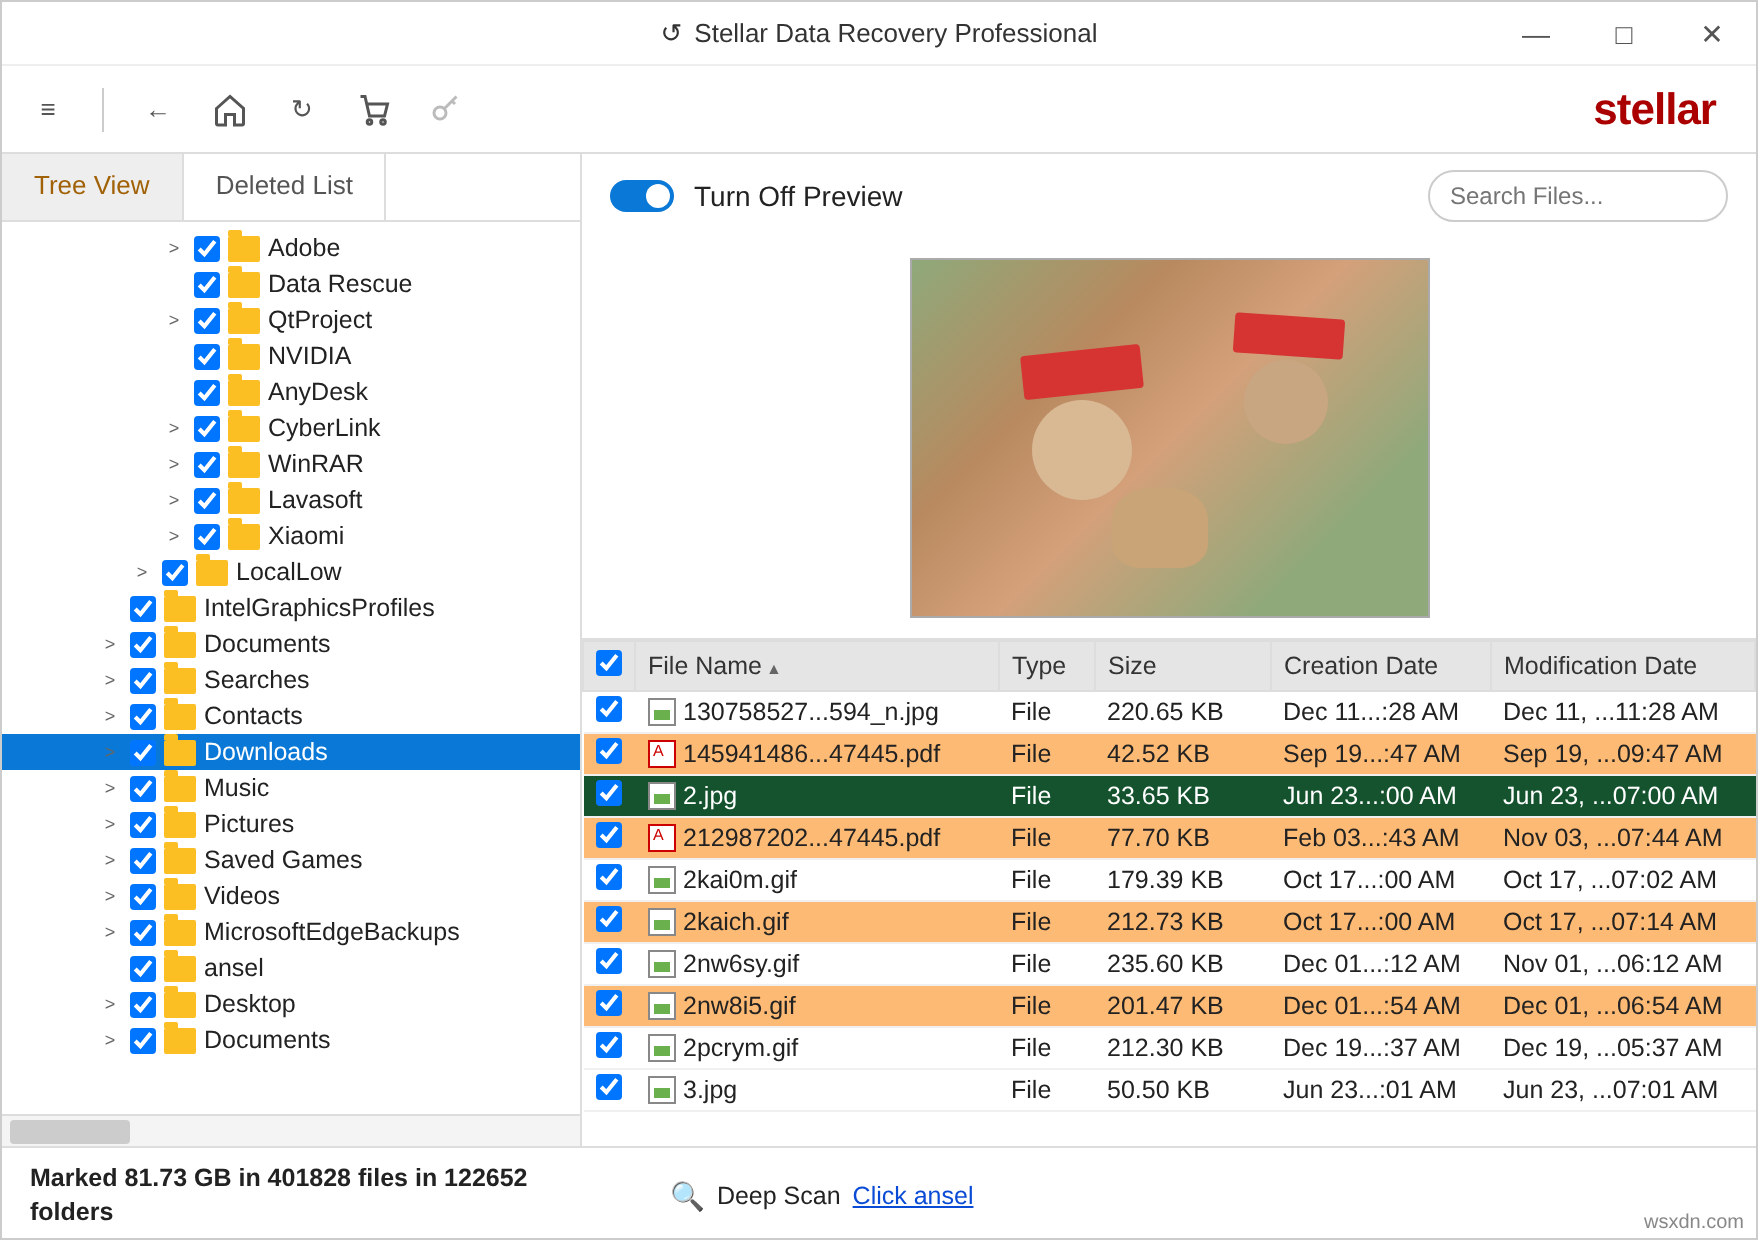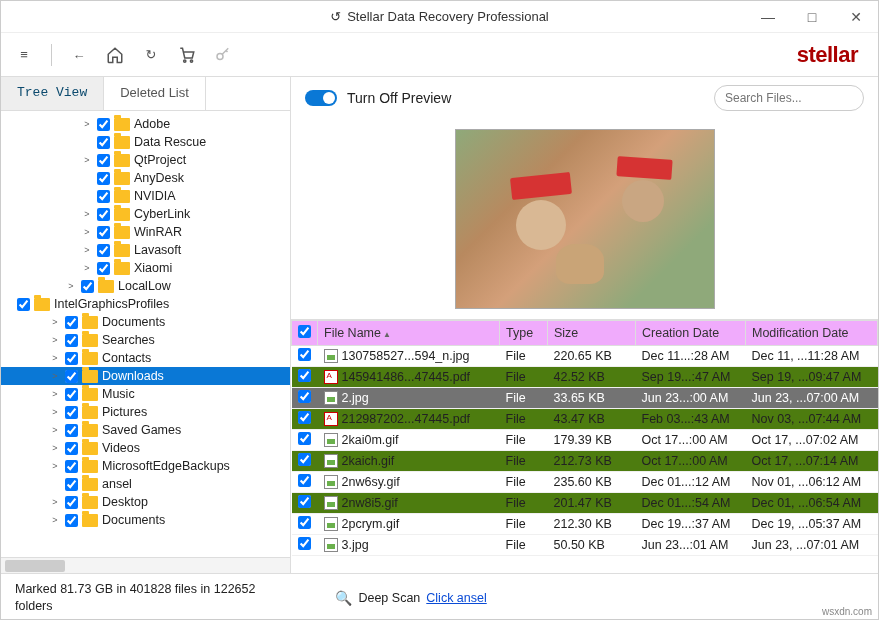--- a/index.html
+++ b/index.html
@@ -15,21 +15,21 @@
 .toolbar { height: 44px; border-bottom: 1px solid #ddd; display: flex; align-items: center; padding: 0 10px; gap: 10px; }
 .toolbar .tb-btn { width: 26px; height: 26px; display: flex; align-items: center; justify-content: center; color:#555; }
 .toolbar .sep { width:1px; height:22px; background:#ccc; margin:0 4px; }
 .brand { margin-left:auto; font-size: 22px; font-weight: 600; color:#a00; letter-spacing: -0.5px; padding-right:10px;}
 
 
 .main { display:flex; height: calc(620px - 32px - 44px - 48px); }
 .left { width: 290px; border-right:1px solid #ddd; display:flex; flex-direction:column; }
 .tabs { height:34px; display:flex; border-bottom:1px solid #ddd; }
 .tabs .tab { flex:0 0 auto; padding: 8px 16px; font-size:13px; color:#555; border-right:1px solid #ddd; }
-.tabs .tab.active { background:#eee; color:#0c4a6e;font-family:Liberation Mono, monospace; }
+.tabs .tab.active { background:#eee; color:#a16207; }
 
 .tree { flex:1; overflow-y:auto; overflow-x:auto; padding: 4px 0; position:relative; }
 .tree-row { display:flex; align-items:center; height:18px; white-space:nowrap; font-size:12.5px; color:#222; }
 .tree-row .expand { width:12px; text-align:center; color:#666; font-size:9px; }
 .tree-row input[type=checkbox] { margin: 0 4px; width:13px; height:13px; }
 .tree-row .folder-icon { width:16px; height:13px; background:#fbbf24; border-radius:1px; margin-right:4px; position:relative; }
 .tree-row .folder-icon.open::before { content:''; position:absolute; top:-3px; left:0; width:7px; height:3px; background:#fbbf24; border-radius:1px 1px 0 0; }
 .tree-row.selected { background:#0a78d6; color:#fff; }
 .tree-scroll-h { height:16px; border-top:1px solid #ddd; background:#f4f4f4; display:flex; align-items:center; }
 .tree-scroll-h .thumb { width:60px; height:12px; background:#ccc; margin-left:4px; border-radius:2px;}
@@ -45,34 +45,34 @@
 .preview-img { height:200px; display:flex; align-items:center; justify-content:center; }
 .preview-img .img-ph { width:260px; height:180px; border:1px solid #aaa; background: linear-gradient(135deg, #8fa97a 0%, #b8895f 30%, #d4a07a 50%, #8fa97a 80%); position:relative; overflow:hidden; }
 .preview-img .img-ph::before { content:''; position:absolute; left:60px; top:70px; width:50px; height:50px; background:#d9b894; border-radius:50%; }
 .preview-img .img-ph::after { content:''; position:absolute; right:50px; top:50px; width:42px; height:42px; background:#c9a682; border-radius:50%; }
 .preview-img .ribbon1 { position:absolute; left:55px; top:45px; width:60px; height:22px; background:#d63333; border-radius:2px; transform:rotate(-6deg);}
 .preview-img .ribbon2 { position:absolute; right:42px; top:28px; width:55px; height:20px; background:#d63333; border-radius:2px; transform:rotate(4deg);}
 .preview-img .dog { position:absolute; left:100px; bottom:24px; width:48px; height:40px; background:#c9a477; border-radius:40% 40% 30% 30%;}
 
 .filegrid { flex:1; border-top:1px solid #ddd; overflow:auto; }
 .filegrid table { width:100%; border-collapse:collapse; font-size:12.5px; }
-.filegrid th { text-align:left; padding:4px 6px; background:#f0abfc; border:1px solid #ddd; font-weight:400; color:#333; position:sticky; top:0;}
+.filegrid th { text-align:left; padding:4px 6px; background:#e5e5e5; border:1px solid #ddd; font-weight:400; color:#333; position:sticky; top:0;}
 .filegrid th .sort { font-size:8px; color:#666; margin-left:2px;}
 .filegrid td { padding:2px 6px; border-bottom:1px solid #f0f0f0; white-space:nowrap; }
-.filegrid tr.alt td { background:#4d7c0f; }
-.filegrid tr.selected td { background:#737373; color:#fff; }
+.filegrid tr.alt td { background:#fdba74; }
+.filegrid tr.selected td { background:#14532d; color:#fff; }
 .filegrid input[type=checkbox]{ width:13px; height:13px; }
 .file-icon { display:inline-block; width:14px; height:14px; vertical-align:middle; margin-right:4px; border:1px solid #888; background:#fff; position:relative;}
 .file-icon.pdf { border-color:#c00;}
 .file-icon.pdf::after{ content:'A'; font-size:8px; color:#c00; position:absolute; left:2px; top:0;}
 .file-icon.img::after{ content:''; position:absolute; left:2px; top:5px; width:8px; height:5px; background:#6ab04c;}
 
 
 .footer { height:48px; border-top:1px solid #ddd; display:flex; align-items:center; padding:0 14px; gap:20px; font-size:12.5px; }
-.footer .status { max-width:260px; line-height:1.3; }
+.footer .status { max-width:260px; line-height:1.3;font-weight:bold; }
 .footer .deepscan { display:flex; align-items:center; gap:6px; margin-left:40px;}
 .footer .deepscan .mag { font-size:14px;}
 .footer .deepscan a { color:#0a4bd6; text-decoration:underline; }
 .footer .recover-btn { margin-left:auto; background:#0a78d6; color:#fff; padding:10px 34px; border-radius:2px; font-size:13px; }
 .watermark { position:absolute; right:6px; bottom:2px; font-size:10px; color:#888;}
 </style>
 </head>
 <body>
 
 <div class="titlebar">
@@ -135,29 +135,29 @@
         <div class="tree-row" style="padding-left: 80px;">
           <span class="expand">&gt;</span>
           <input type="checkbox" checked="" style="">
           <span class="folder-icon open"></span>
           <span>QtProject</span>
         </div>
         <div class="tree-row" style="padding-left: 80px;">
           <span class="expand"></span>
           <input type="checkbox" checked="" style="">
           <span class="folder-icon open"></span>
+          <span>NVIDIA</span>
+        </div>
+        <div class="tree-row" style="padding-left: 80px;">
+          <span class="expand"></span>
+          <input type="checkbox" checked="" style="">
+          <span class="folder-icon open"></span>
           <span>AnyDesk</span>
         </div>
         <div class="tree-row" style="padding-left: 80px;">
-          <span class="expand"></span>
-          <input type="checkbox" checked="" style="">
-          <span class="folder-icon open"></span>
-          <span>NVIDIA</span>
-        </div>
-        <div class="tree-row" style="padding-left: 80px;">
           <span class="expand">&gt;</span>
           <input type="checkbox" checked="" style="">
           <span class="folder-icon open"></span>
           <span>CyberLink</span>
         </div>
         <div class="tree-row" style="padding-left: 80px;">
           <span class="expand">&gt;</span>
           <input type="checkbox" checked="" style="">
           <span class="folder-icon open"></span>
           <span>WinRAR</span>
@@ -173,21 +173,21 @@
           <input type="checkbox" checked="" style="">
           <span class="folder-icon open"></span>
           <span>Xiaomi</span>
         </div>
         <div class="tree-row" style="padding-left: 64px;">
           <span class="expand">&gt;</span>
           <input type="checkbox" checked="" style="">
           <span class="folder-icon open"></span>
           <span>LocalLow</span>
         </div>
-        <div class="tree-row" style="">
+        <div class="tree-row" style="padding-left: 48px;">
           <span class="expand"></span>
           <input type="checkbox" checked="" style="">
           <span class="folder-icon open"></span>
           <span>IntelGraphicsProfiles</span>
         </div>
         <div class="tree-row" style="padding-left: 48px;">
           <span class="expand">&gt;</span>
           <input type="checkbox" checked="" style="">
           <span class="folder-icon open"></span>
           <span>Documents</span>
@@ -314,21 +314,21 @@
               <td><span class="file-icon img"></span><span>2.jpg</span></td>
               <td>File</td>
               <td>33.65 KB</td>
               <td>Jun 23...:00 AM</td>
               <td>Jun 23, ...07:00 AM</td>
             </tr>
             <tr class="alt">
               <td><input type="checkbox" checked="" style=""></td>
               <td><span class="file-icon pdf"></span><span>212987202...47445.pdf</span></td>
               <td>File</td>
-              <td>43.47 KB</td>
+              <td>77.70 KB</td>
               <td>Feb 03...:43 AM</td>
               <td>Nov 03, ...07:44 AM</td>
             </tr>
             <tr>
               <td><input type="checkbox" checked="" style=""></td>
               <td><span class="file-icon img"></span><span>2kai0m.gif</span></td>
               <td>File</td>
               <td>179.39 KB</td>
               <td>Oct 17...:00 AM</td>
               <td>Oct 17, ...07:02 AM</td>

